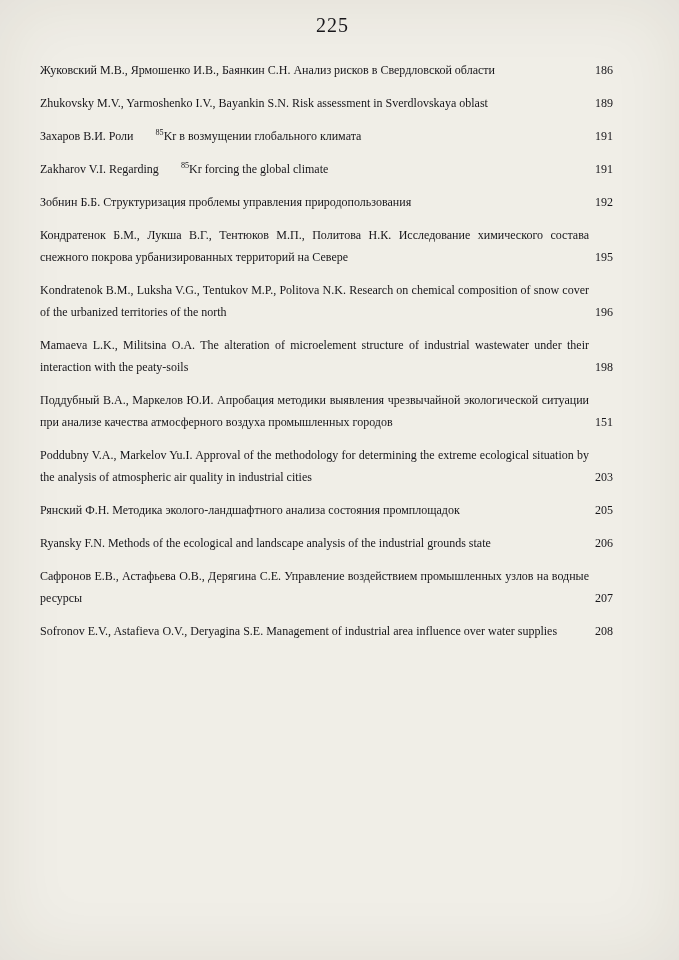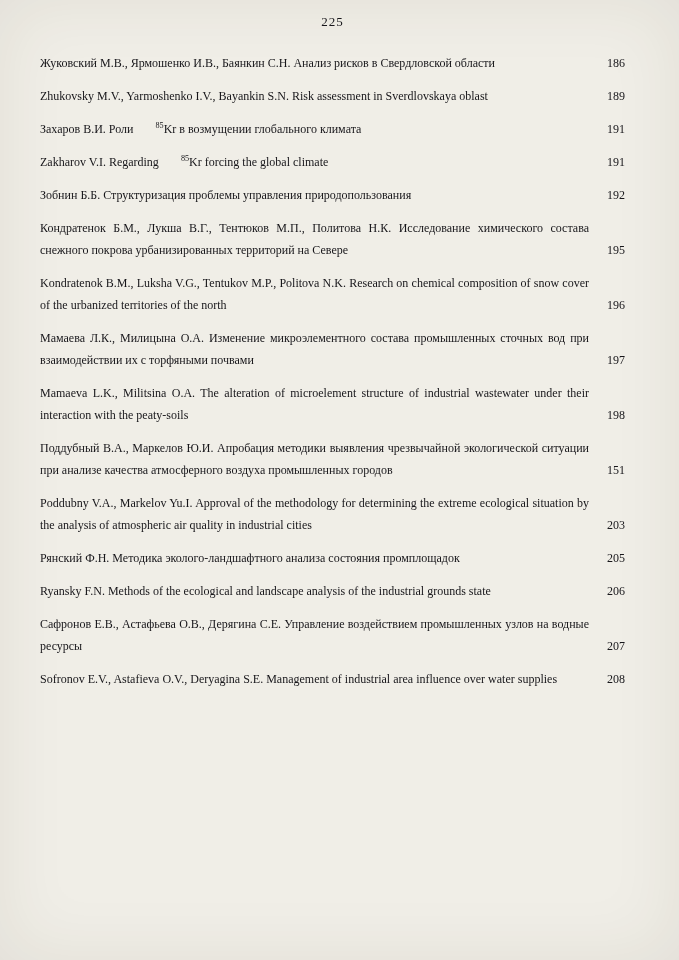--- a/index.html
+++ b/index.html
@@ -11,21 +11,21 @@
     background: #f0eee7;
     box-shadow: inset 0 0 70px rgba(60,50,30,0.08);
     font-family: "Liberation Serif", "DejaVu Serif", serif;
     color: #17161a;
   }
   .sheet {
     padding: 14px 54px 10px 40px;
   }
   .pagehead {
     text-align: center;
-    font-size: 13px;
+    font-size: 20px;
     letter-spacing: 1px;
     margin-bottom: 22px;
   }
   .toc-list { }
   .entry {
     position: relative;
     padding-right: 36px;       
     text-align: justify;
     font-size: 12px;
     line-height: 22px;
@@ -39,21 +39,20 @@
     max-width: 100%;
     letter-spacing: 1.6px;
     vertical-align: baseline;
     color: #2a2925;
   }
   .pagenum {
     position: absolute;
     right: 0;
     bottom: 0;
     min-width: 30px;
-    text-align: right;
   }
   sup.sup {
     font-size: 68%;
     line-height: 0;
     padding-left: 19px;
   }
   sup.sup:empty { display: none; }
 </style>
 </head>
 <body>
@@ -69,21 +68,20 @@
 
   <div class="entry"><span class="etext"><span class="pre">Zakharov V.I. Regarding </span><sup class="sup">85</sup><span class="post">Kr forcing the global climate</span><span class="leader"></span></span><span class="pagenum">191</span></div>
 
   <div class="entry"><span class="etext"><span class="pre">Зобнин Б.Б. Структуризация проблемы управления природопользования</span><span class="post"></span><span class="leader"></span></span><span class="pagenum">192</span></div>
 
 
   <div class="entry"><span class="etext"><span class="pre">Кондратенок Б.М., Лукша В.Г., Тентюков М.П., Политова Н.К. Исследование химического состава снежного покрова урбанизированных территорий на Севере</span><span class="post"></span><span class="leader"></span></span><span class="pagenum">195</span></div>
 
   <div class="entry"><span class="etext"><span class="pre">Kondratenok B.M., Luksha V.G., Tentukov M.P., Politova N.K. Research on chemical composition of snow cover of the urbanized territories of the north</span><span class="post"></span><span class="leader"></span></span><span class="pagenum">196</span></div>
 
-  <div class="entry"><span class="etext"><span class="pre">Мамаева Л.К., Милицына О.А. Изменение микроэлементного состава промышленных сточных вод при взаимодействии их с торфяными почвами</span><span class="post"></span><span class="leader"></span></span><span class="pagenum">197</span></div>
 
   <div class="entry"><span class="etext"><span class="pre">Mamaeva L.K., Militsina O.A. The alteration of microelement structure of industrial wastewater under their interaction with the peaty-soils</span><span class="post"></span><span class="leader"></span></span><span class="pagenum">198</span></div>
 
 
   <div class="entry"><span class="etext"><span class="pre">Поддубный В.А., Маркелов Ю.И. Апробация методики выявления чрезвычайной экологической ситуации при анализе качества атмосферного воздуха промышленных городов</span><span class="post"></span><span class="leader"></span></span><span class="pagenum">151</span></div>
 
   <div class="entry"><span class="etext"><span class="pre">Poddubny V.A., Markelov Yu.I. Approval of the methodology for determining the extreme ecological situation by the analysis of atmospheric air quality in industrial cities</span><span class="post"></span><span class="leader"></span></span><span class="pagenum">203</span></div>
 
   <div class="entry"><span class="etext"><span class="pre">Рянский Ф.Н. Методика эколого-ландшафтного анализа состояния промплощадок</span><span class="post"></span><span class="leader"></span></span><span class="pagenum">205</span></div>
 

